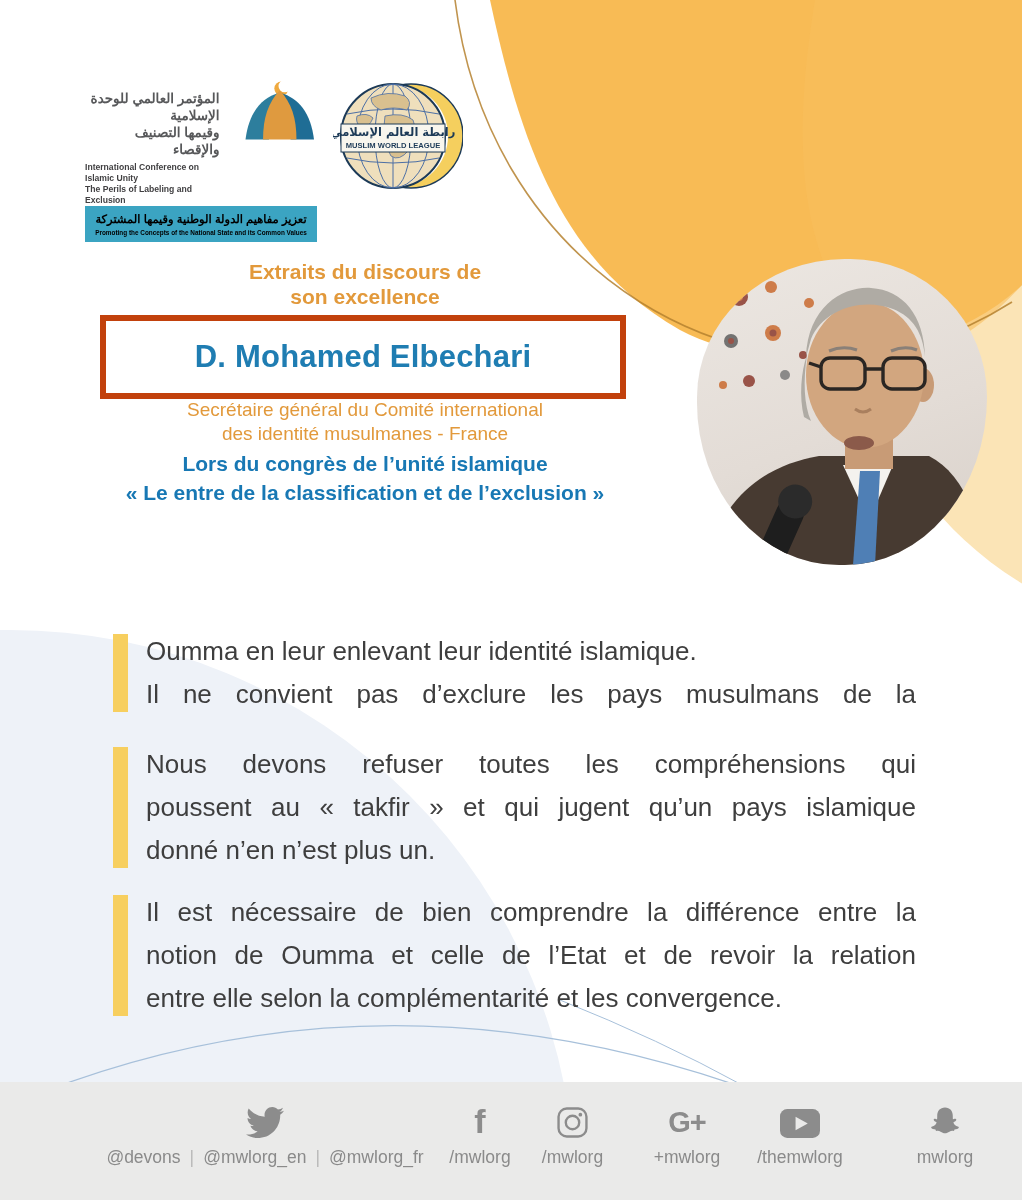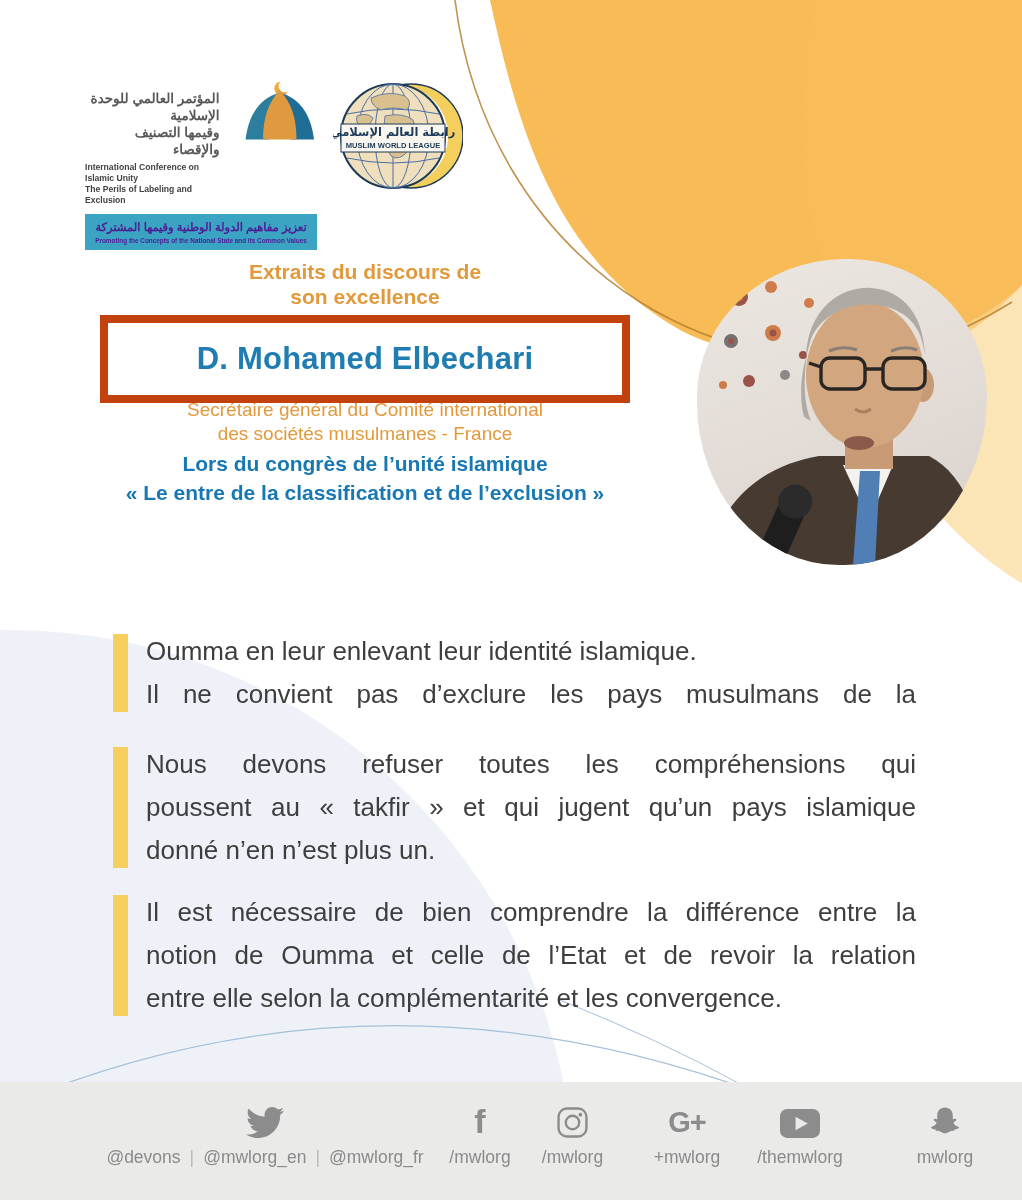--- a/index.html
+++ b/index.html
@@ -8,29 +8,29 @@
   .bg{position:absolute;inset:0;z-index:0;}
   .layer{position:absolute;z-index:2;}
 
   
   .conf-logo{left:85px;top:76px;width:232px;}
   .conf-top{display:flex;align-items:flex-start;gap:20px;}
   .conf-text{width:150px;padding-top:14px;}
   .conf-ar{direction:rtl;text-align:right;font-weight:bold;color:#57585A;font-size:13.5px;line-height:17px;}
   .conf-en{text-align:left;font-weight:bold;color:#414042;font-size:8.6px;line-height:11px;margin-top:4px;}
   .conf-emblem{margin-left:4px;}
-  .conf-banner{margin-top:8px;background:#3BA4C2;color:#4c1d95;text-align:center;padding:6px 4px 5px 4px;}
+  .conf-banner{background:#3BA4C2;color:#000000;text-align:center;padding:6px 4px 5px 4px;}
   .conf-banner .ar{font-size:11.5px;font-weight:bold;direction:rtl;line-height:14px;}
   .conf-banner .en{font-size:6.4px;font-weight:bold;line-height:9px;margin-top:2px;}
   .mwl-logo{left:333px;top:76px;}
 
   
   .kicker{left:100px;top:259px;width:530px;text-align:center;color:#E2993B;
           font-weight:bold;font-size:21px;line-height:25px;}
-  .name-box{left:100px;top:315px;width:514px;height:72px;border:8px solid #c2410c;background:#ffffff;
+  .name-box{left:100px;top:315px;width:514px;height:72px;border:6px solid #c2410c;background:#ffffff;
             display:flex;align-items:center;justify-content:center;}
   .name-box .nm{color:#1F7DB2;font-weight:bold;font-size:31px;letter-spacing:.2px;}
   .speaker-title{left:100px;top:398px;width:530px;text-align:center;color:#E2993B;
                  font-size:19px;line-height:24px;}
   .event{left:70px;top:452px;width:590px;text-align:center;color:#1878B4;font-weight:bold;font-size:21px;}
   .event .l1{margin-bottom:5px;}
 
   
   .portrait{left:697px;top:259px;width:290px;height:306px;overflow:hidden;
             border-radius:52% 48% 50% 50% / 46% 46% 56% 54%;
@@ -128,21 +128,21 @@
     <div>Extraits du discours de</div>
     <div>son excellence</div>
   </div>
 
   <div class="layer name-box">
     <span class="nm">D. Mohamed Elbechari</span>
   </div>
 
   <div class="layer speaker-title">
     <div>Secrétaire général du Comité international</div>
-    <div>des sociétés musulmanes - France</div>
+    <div>des identité musulmanes - France</div>
   </div>
 
   <div class="layer event">
     <div class="l1">Lors du congrès de l’unité islamique</div>
     <div>« Le entre de la classification et de l’exclusion »</div>
   </div>
 
   <div class="layer portrait">
     <svg width="290" height="306" viewBox="0 0 290 306">
       <g opacity="0.85">

